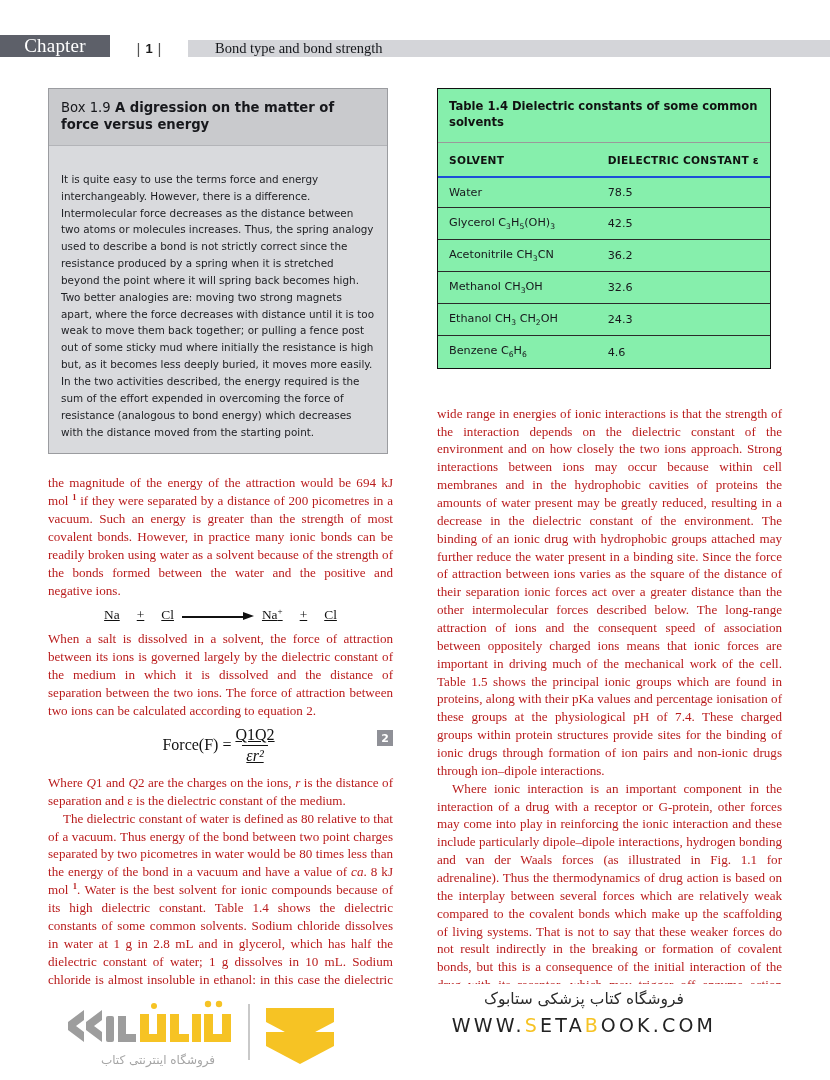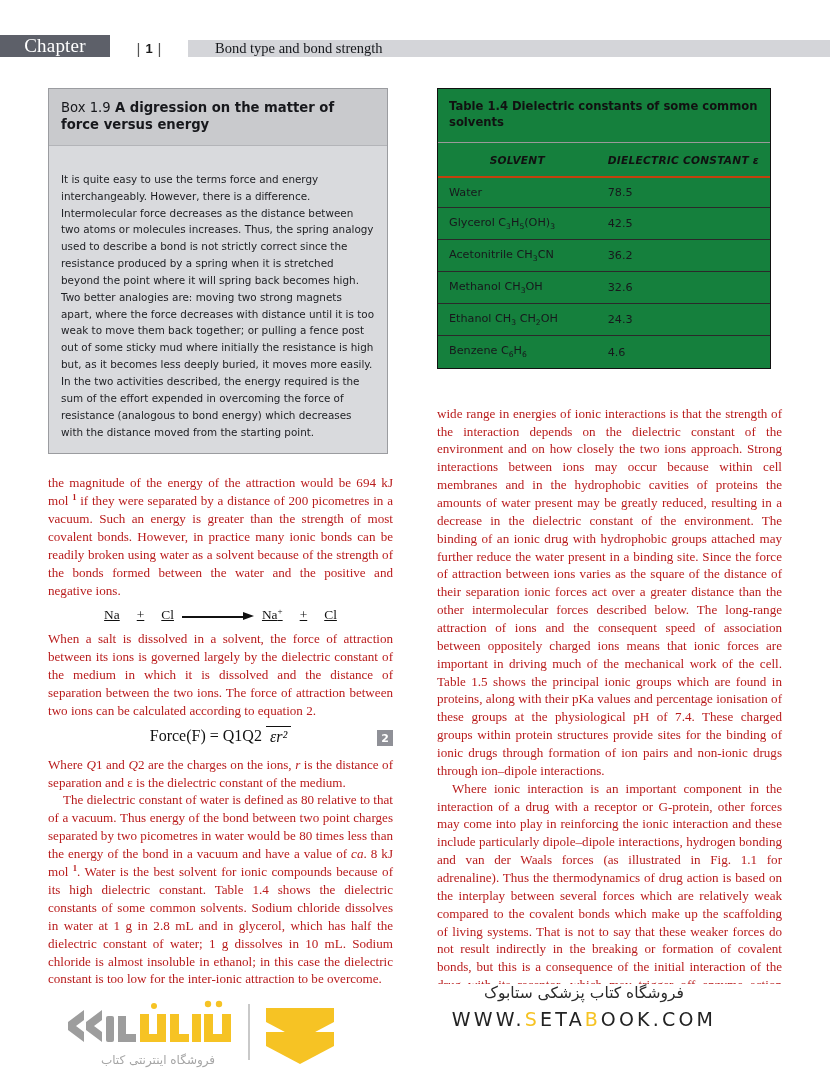--- a/index.html
+++ b/index.html
@@ -90,43 +90,42 @@
     font-size: 10.4px;
     line-height: 1.62;
     color: #1c1d21;
     text-align: left;
   }
 
   
   #table14 {
     width: 334px;
     border: 1.5px solid #111;
-    background: #15803d;
+    background: #86efac;
   }
   #table14-caption {
     padding: 10px 11px 11px 11px;
     font-family: "DejaVu Sans", sans-serif;
     font-weight: bold;
     font-size: 11.6px;
     line-height: 1.36;
     color: #111;
     border-bottom: 1.5px solid #9a9a9a;
   }
   #table14 table { width: 100%; border-collapse: collapse; }
   #table14 th {
-    text-align: center;
+    text-align: left;
     font-family: "DejaVu Sans", sans-serif;
     font-weight: bold;
     font-size: 10.6px;
     letter-spacing: .25px;
     padding: 11px 11px 10px 11px;
-    border-bottom: 2px solid #c2410c;
+    border-bottom: 2px solid #1d4ed8;
     color:#111;
     white-space: nowrap;
-    font-style: italic;
   }
   #table14 td {
     font-family: "DejaVu Sans", sans-serif;
     font-size: 11.2px;
     padding: 8px 11px 8px 11px;
     border-bottom: 1px solid #2a2a2a;
     color: #17181c;
   }
   #table14 tr:last-child td { border-bottom: none; }
   #table14 td.val, #table14 th.val { width: 50%; }
@@ -186,22 +185,24 @@
   }
   #eq-formula {
     font-family: "Liberation Serif", serif;
     font-size: 16px;
     display: inline-flex;
     align-items: center;
     color:#111;
   }
   #eq-formula .frac {
     display: inline-flex;
+    flex-direction: column;
     align-items: center;
     line-height: 1.08;
+    text-decoration: underline;
   }
   #eq-formula .num { padding: 0 4px 1px 4px; }
   #eq-formula .den {
     padding: 1px 4px 0 4px;
     border-top: 1.3px solid #111;
     font-style: italic;
   }
   #eq-number {
     position: absolute;
     right: 0; top: 11px;
@@ -223,21 +224,21 @@
     display: flex;
     align-items: center;
   }
   #footer-logo {
     position: absolute;
     left: 62px; top: 8px;
     width: 300px; height: 82px;
   }
   #footer-right {
     position: absolute;
-    right: 46px; top: 0;
+    right: 46px; top: 6px;
     width: 400px;
     text-align: center;
   }
   #footer-fa {
     font-family: "DejaVu Sans", sans-serif;
     font-size: 15.5px;
     color: #2b2b2b;
     direction: rtl;
     margin-bottom: 6px;
   }

